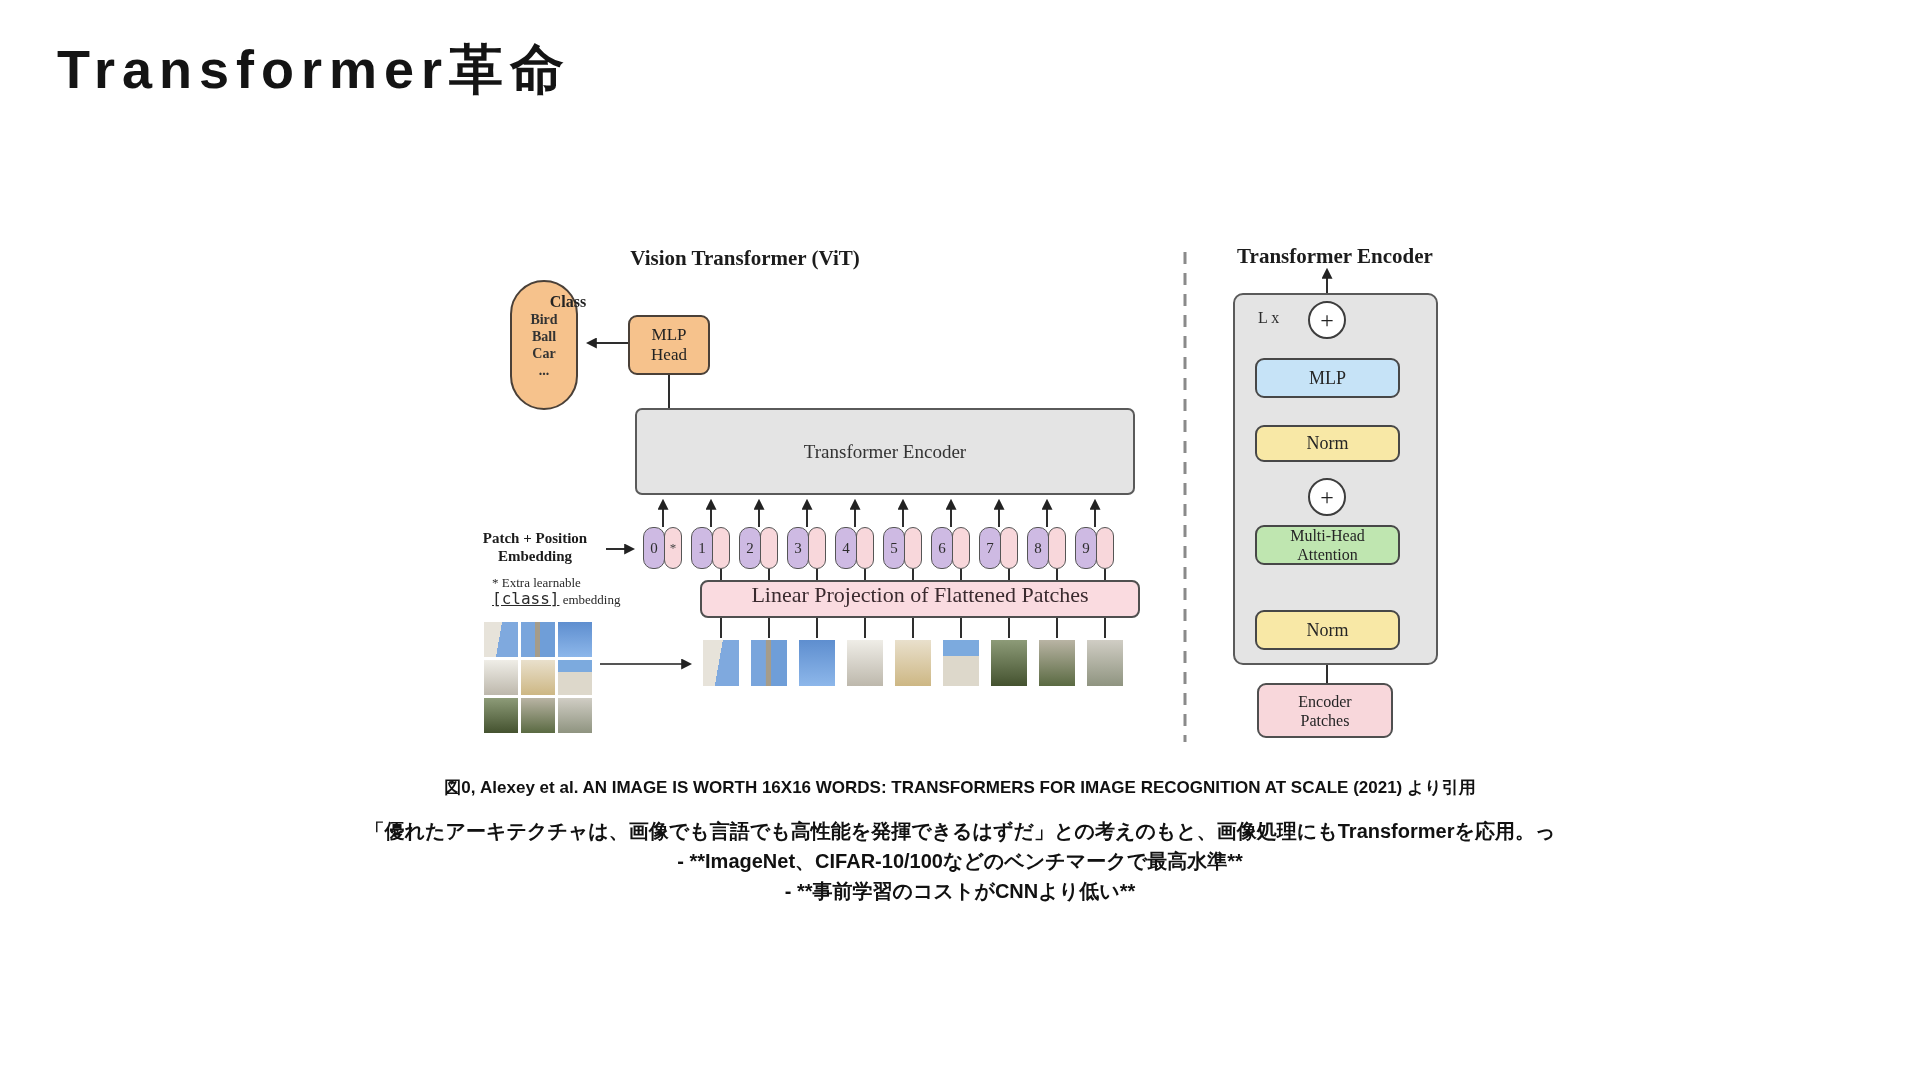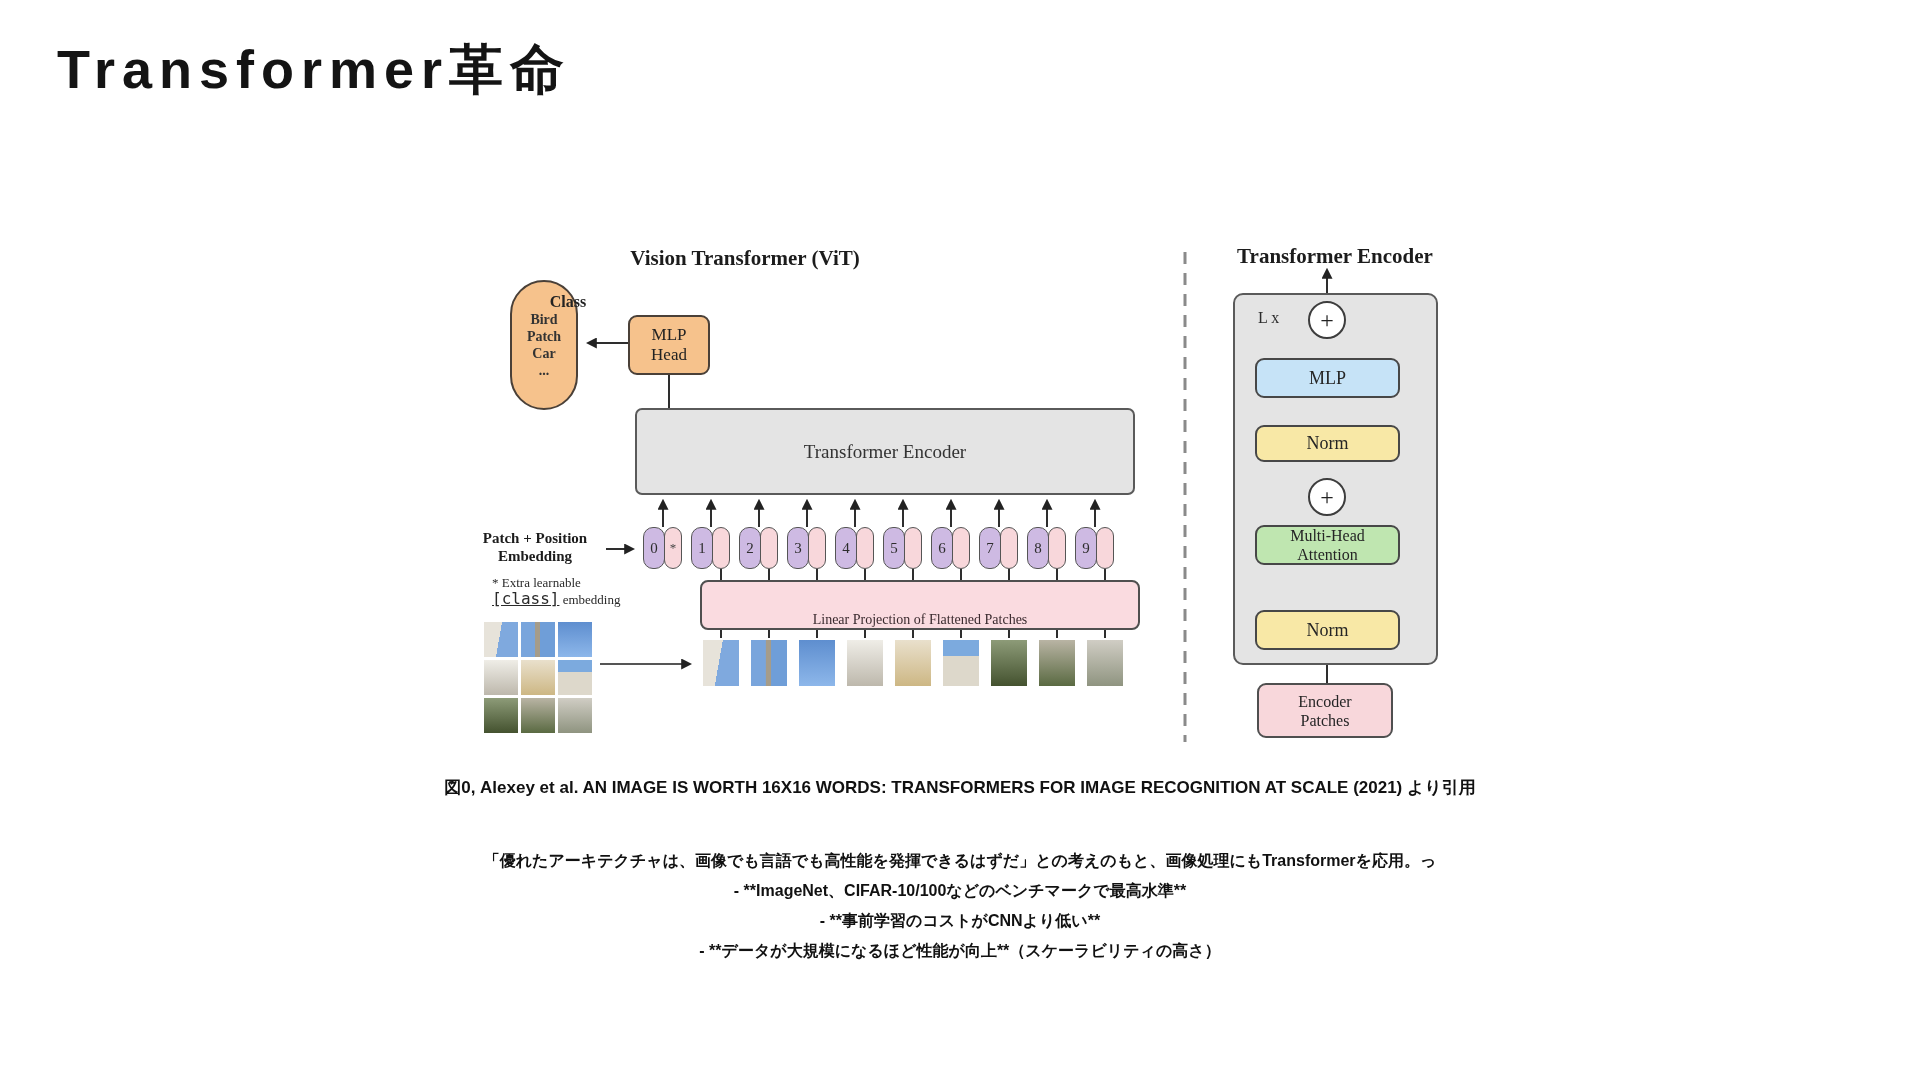--- a/index.html
+++ b/index.html
@@ -47,23 +47,23 @@
   .tok-emb{
     position:absolute;left:21px;top:0;width:18px;height:42px;border-radius:9px;
     background:var(--pink-token);border:1.5px solid #555;box-sizing:border-box;z-index:1;
     display:flex;align-items:center;justify-content:center;
     font-family:"Liberation Serif","DejaVu Serif",serif;font-size:13px;color:#444;
   }
   #patch-pos-label{left:468px;top:529px;width:134px;text-align:center;font-size:15px;font-weight:700;line-height:18px;color:#1c1c1c;}
   #extra-note{left:492px;top:575px;font-size:13px;line-height:16px;color:#2a2a2a;}
   #extra-note .mono{font-size:16px;text-decoration:underline;}
   #linear-proj{
-    left:700px;top:580px;width:440px;height:50px;border-radius:8px;
+    left:700px;top:580px;width:440px;height:38px;border-radius:8px;
     background:var(--pink);border:2px solid #4f4f4f;box-sizing:border-box;
-    display:flex;align-items:flex-end;justify-content:center;font-size:14px;color:#3a2a2e;
+    display:flex;align-items:flex-start;justify-content:center;font-size:22px;color:#3a2a2e;
   }
   .patch{position:absolute;top:640px;width:36px;height:46px;}
   #patch-grid{
     left:484px;top:622px;width:110px;height:112px;
     display:grid;grid-template-columns:repeat(3,34px);grid-template-rows:repeat(3,35px);gap:3px;
   }
   #patch-grid .cell{width:34px;height:35px;}
   
   .px-bldgsky{background:linear-gradient(100deg,#e7e3da 0 45%,#7fa9de 45% 100%);}
   .px-spire{background:linear-gradient(90deg,#79a5dc 0 40%,#a59c8a 42% 55%,#6f9ed8 57% 100%);}
@@ -99,21 +99,21 @@
   #enc-norm2{top:610px;height:40px;background:var(--yellow);font-size:18px;}
   #embedded-patches{
     left:1257px;top:683px;width:136px;height:55px;border-radius:9px;
     background:var(--pink-token);border:2px solid #4f4f4f;box-sizing:border-box;
     display:flex;flex-direction:column;align-items:center;justify-content:center;
     font-family:"Liberation Serif","DejaVu Serif",serif;font-size:16px;line-height:19px;color:#252525;z-index:2;
   }
 
   
   #caption{left:0;top:776px;width:1920px;text-align:center;font-size:17px;font-weight:700;color:#111;}
-  #body-text{left:0;top:846px;width:1920px;text-align:center;font-size:16px;font-weight:700;line-height:30px;color:#111;}
+  #body-text{left:0;top:816px;width:1920px;text-align:center;font-size:20px;font-weight:700;line-height:30px;color:#111;}
 </style>
 </head>
 <body>
 
 <div id="title" class="abs">Transformer革命</div>
 
 <svg id="connectors" class="abs" width="1920" height="1080" viewBox="0 0 1920 1080">
   <defs>
     <marker id="ah" viewBox="0 0 10 10" refX="8" refY="5" markerWidth="11" markerHeight="11" orient="auto-start-reverse" markerUnits="userSpaceOnUse">
       <path d="M0,0 L10,5 L0,10 z" fill="#222"></path>
@@ -178,21 +178,21 @@
   </g>
 
   <path d="M1185,252 V742" stroke="#8a8a8a" stroke-width="3" stroke-dasharray="12 9" fill="none"></path>
 </svg>
 
 <div id="vit-heading" class="abs serif">Vision Transformer (ViT)</div>
 
 <div id="class-pill" class="abs serif">
   <span class="t">Class</span>
   <span class="i">Bird</span>
-  <span class="i">Patch</span>
+  <span class="i">Ball</span>
   <span class="i">Car</span>
   <span class="i">...</span>
 </div>
 
 <div id="mlp-head" class="abs serif">
   <span>MLP</span>
   <span>Head</span>
 </div>
 
 <div id="vit-encoder" class="abs serif">
@@ -308,14 +308,13 @@
 <div id="embedded-patches" class="abs">
   <span>Encoder</span>
   <span>Patches</span>
 </div>
 
 <div id="caption" class="abs">図0, Alexey et al. AN IMAGE IS WORTH 16X16 WORDS: TRANSFORMERS FOR IMAGE RECOGNITION AT SCALE (2021) より引用</div>
 <div id="body-text" class="abs">
   <div>「優れたアーキテクチャは、画像でも言語でも高性能を発揮できるはずだ」との考えのもと、画像処理にもTransformerを応用。っ</div>
   <div>- **ImageNet、CIFAR-10/100などのベンチマークで最高水準**</div>
   <div>- **事前学習のコストがCNNより低い**</div>
-  <div>- **データが大規模になるほど性能が向上**（スケーラビリティの高さ）</div>
 </div>
 
 </body></html>

